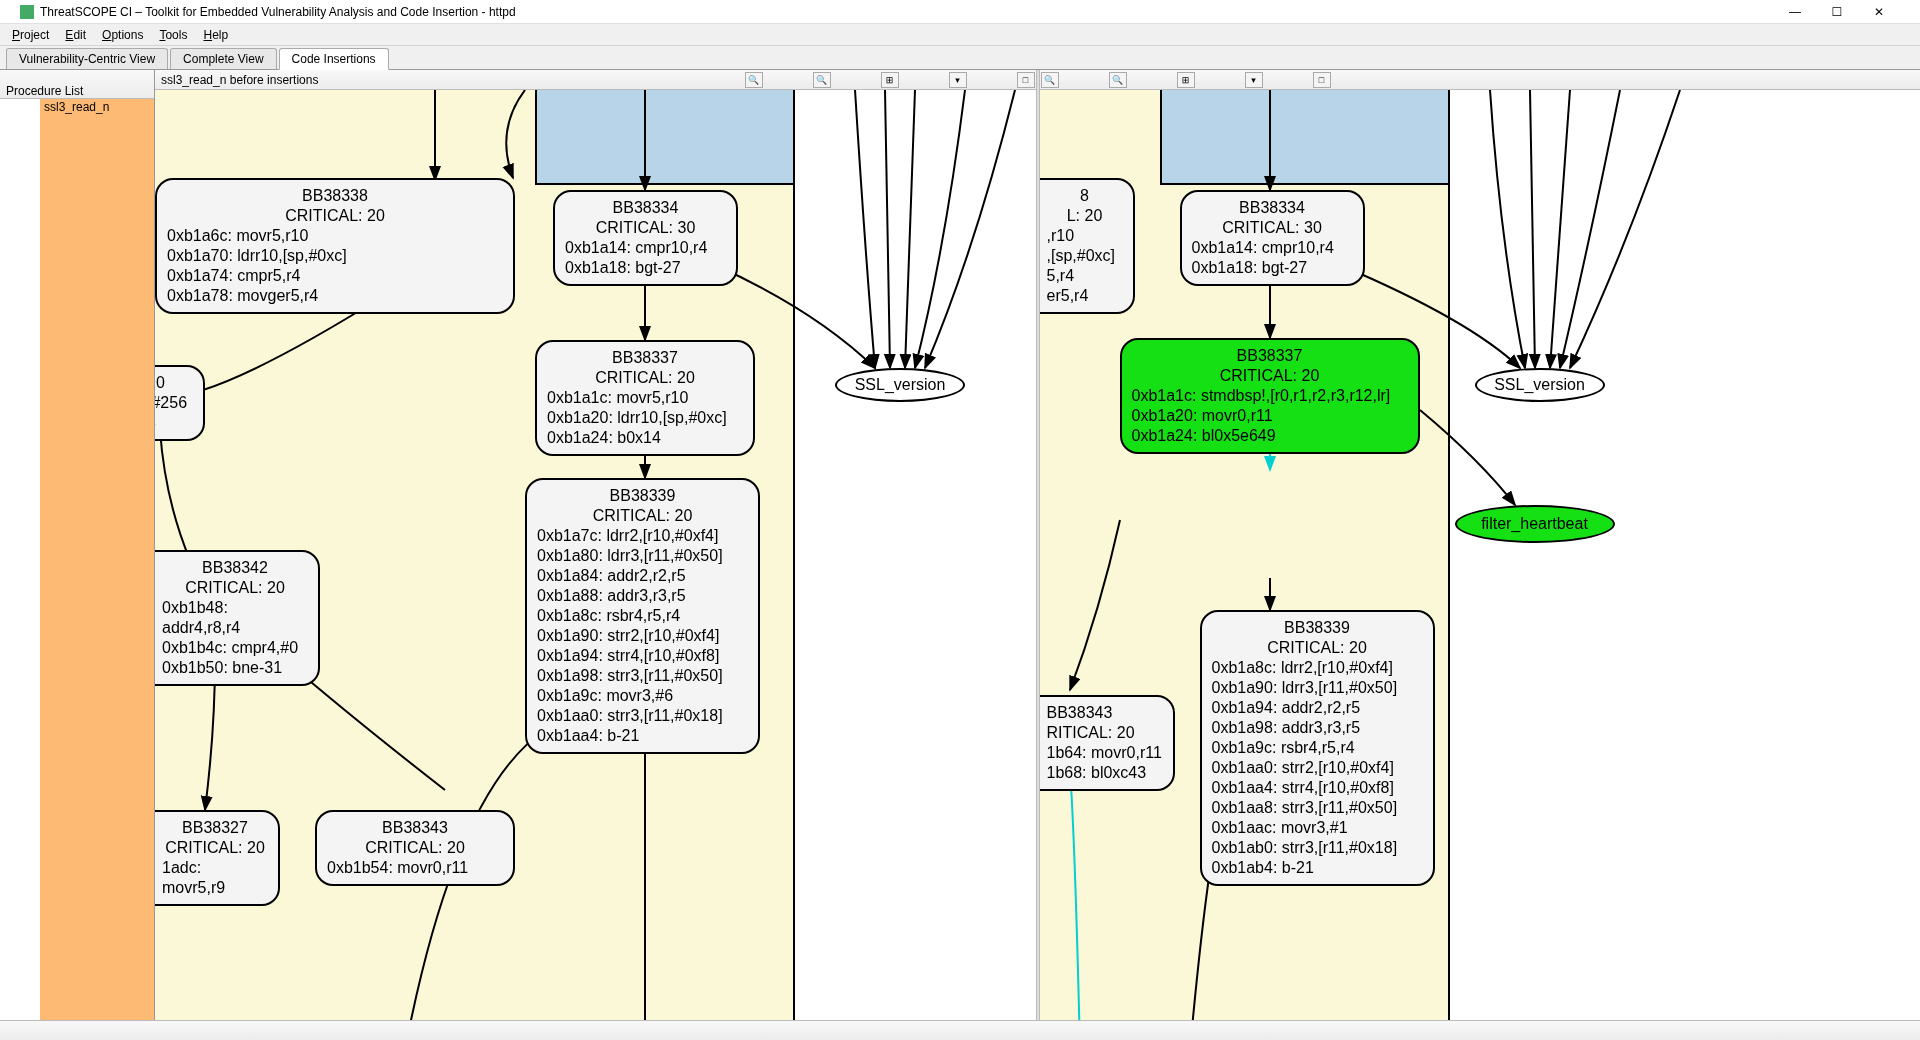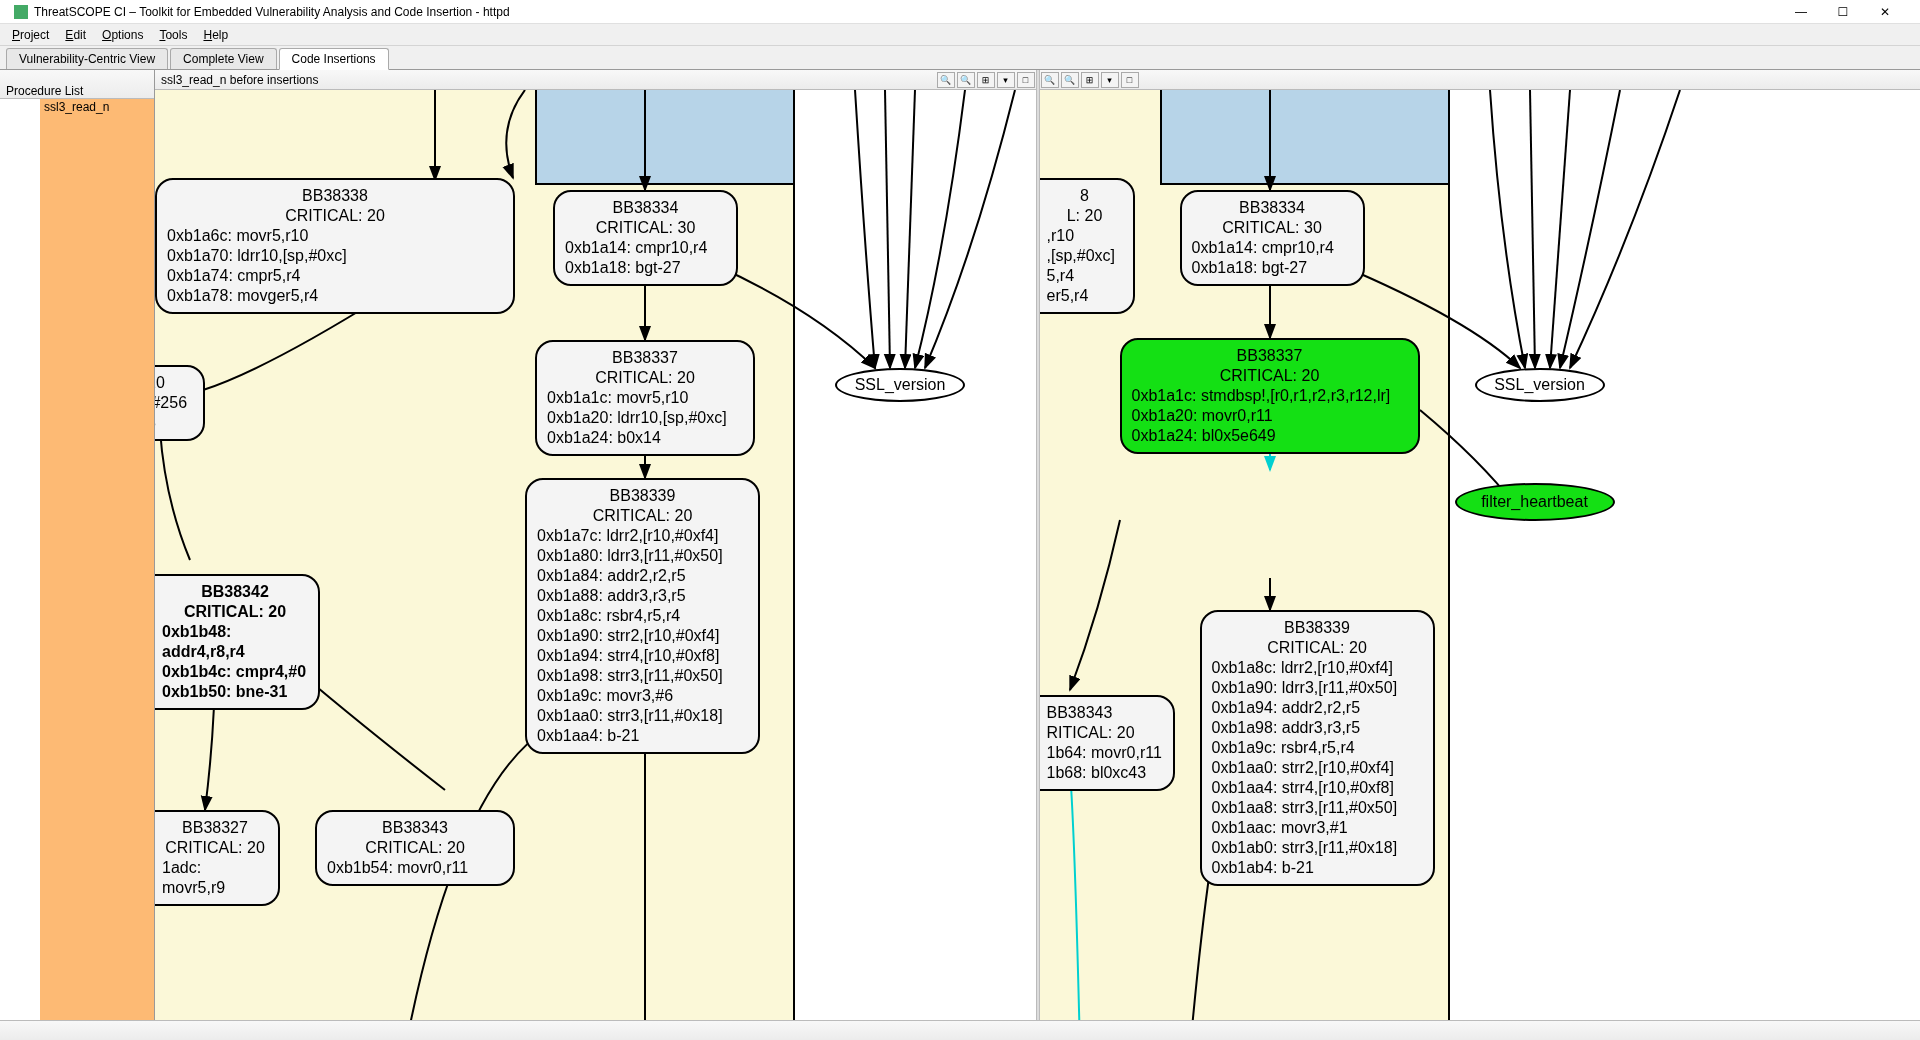--- a/index.html
+++ b/index.html
@@ -1,34 +1,34 @@
 <!DOCTYPE html>
 <html><head>
 <meta charset="utf-8">
 <style>
 * { box-sizing: border-box; margin: 0; padding: 0; }
 body { font-family: "Segoe UI", Tahoma, sans-serif; font-size: 11px; background: #fff; overflow: hidden; }
 .window { width: 1920px; height: 1040px; display: flex; flex-direction: column; background: #f0f0f0; }
-.titlebar { height: 24px; display: flex; align-items: center; padding: 0 14px; background: #fff; border-bottom: 1px solid #e0e0e0; }
+.titlebar { height: 24px; display: flex; align-items: center; padding: 0 20px; background: #fff; border-bottom: 1px solid #e0e0e0; }
 .titlebar .icon { width: 14px; height: 14px; background: #4a6; margin-right: 6px; }
 .titlebar .title { flex: 1; font-size: 12px; color: #000; }
 .titlebar .winbtn { width: 42px; height: 22px; display: flex; align-items: center; justify-content: center; font-size: 12px; }
 .menubar { height: 22px; display: flex; align-items: center; padding: 0 4px; background: #f0f0f0; border-bottom: 1px solid #d4d4d4; font-size: 12px; }
 .menubar .mitem { padding: 2px 8px; }
 .menubar .mitem u { text-decoration: underline; }
 .tabbar { height: 24px; display: flex; align-items: flex-end; background: #f0f0f0; border-bottom: 1px solid #999; padding-left: 6px; }
 .tabbar .tab { padding: 3px 12px; margin-right: 2px; background: #e8e8e8; border: 1px solid #aaa; border-bottom: none; border-radius: 3px 3px 0 0; font-size: 12px; }
 .tabbar .tab.active { background: #fff; border-bottom: 1px solid #fff; position: relative; top: 1px; }
 .content { flex: 1; display: flex; min-height: 0; }
 .leftcol { width: 155px; border-right: 1px solid #999; display: flex; flex-direction: column; background: #fff; }
 .colheader { height: 20px; background: linear-gradient(#f8f8f8,#ececec); border-bottom: 1px solid #bbb; padding: 14px 6px; font-size: 12px; }
 .proclist { flex: 1; background: #fdba74; margin-left: 40px; }
 .procitem { padding: 1px 4px; font-size: 12px; color: #000; }
 .panewrap { flex: 1; display: flex; flex-direction: column; min-width: 0; }
-.panehead { height: 20px; display: flex; align-items: center; background: linear-gradient(#f8f8f8,#ececec); border-bottom: 1px solid #bbb; }
+.panehead { height: 20px; display: flex; align-items: center; background: linear-gradient(#f8f8f8,#ececec); border-bottom: 1px solid #bbb; gap: 48px; }
 .panehead .lbl { flex: 1; padding: 0 6px; font-size: 12px; }
 .panehead .tool { width: 18px; height: 16px; margin: 0 1px; border: 1px solid #aaa; background: #f4f4f4; display:flex; align-items:center; justify-content:center; font-size:9px; }
 .graph { flex: 1; position: relative; overflow: hidden; background: #fff; }
 .canvas-bg { position: absolute; top: 0; left: 0; background: #fbf8d8; border: 2px solid #000; height: 2000px; }
 .bluebox { position: absolute; background: #b7d4e8; border: 2px solid #000; }
 .node { position: absolute; background: #f4f4f4; border: 2px solid #000; border-radius: 18px; padding: 6px 10px; font: 16px/1.25 Arial, sans-serif; text-align: left; }
 .node.center { text-align: center; }
 .ellipse { position: absolute; border: 2px solid #000; border-radius: 50%; background: #fff; display:flex; align-items:center; justify-content:center; font: 16px Arial; }
 .ellipse.green { background: #14e014; }
 .node.green { background: #14e014; }
@@ -151,21 +151,21 @@
           <div>0xb1aa0: strr3,[r11,#0x18]</div>
           <div>0xb1aa4: b-21</div>
         </div>
 
         <div class="node" style="left:-20px; top:275px; width:70px; border-top-left-radius:0; border-bottom-left-radius:0;">
           <div>20</div>
           <div>,#256</div>
           <div>3</div>
         </div>
 
-        <div class="node" style="left:-5px; top:484px; width:170px; border-top-left-radius:0; border-bottom-left-radius:0;font-weight:bold;">
+        <div class="node" style="left:-5px; top:460px; width:170px; border-top-left-radius:0; border-bottom-left-radius:0;">
           <div class="hdr">BB38342</div>
           <div class="hdr">CRITICAL: 20</div>
           <div>0xb1b48: addr4,r8,r4</div>
           <div>0xb1b4c: cmpr4,#0</div>
           <div>0xb1b50: bne-31</div>
         </div>
 
         <div class="node" style="left:-5px; top:720px; width:130px; border-top-left-radius:0; border-bottom-left-radius:0;">
           <div class="hdr">BB38327</div>
           <div class="hdr">CRITICAL: 20</div>
@@ -242,21 +242,21 @@
 
         <div class="node green" style="left:80px; top:248px; width:300px;">
           <div class="hdr">BB38337</div>
           <div class="hdr">CRITICAL: 20</div>
           <div>0xb1a1c: stmdbsp!,[r0,r1,r2,r3,r12,lr]</div>
           <div>0xb1a20: movr0,r11</div>
           <div>0xb1a24: bl0x5e649</div>
         </div>
 
 
-        <div class="ellipse green" style="left:415px; top:393px; width:160px; height:38px;">
+        <div class="ellipse green" style="left:415px; top:415px; width:160px; height:38px;">
           <span>filter_heartbeat</span>
         </div>
 
         <div class="node" style="left:160px; top:520px; width:235px;">
           <div class="hdr">BB38339</div>
           <div class="hdr">CRITICAL: 20</div>
           <div>0xb1a8c: ldrr2,[r10,#0xf4]</div>
           <div>0xb1a90: ldrr3,[r11,#0x50]</div>
           <div>0xb1a94: addr2,r2,r5</div>
           <div>0xb1a98: addr3,r3,r5</div>

